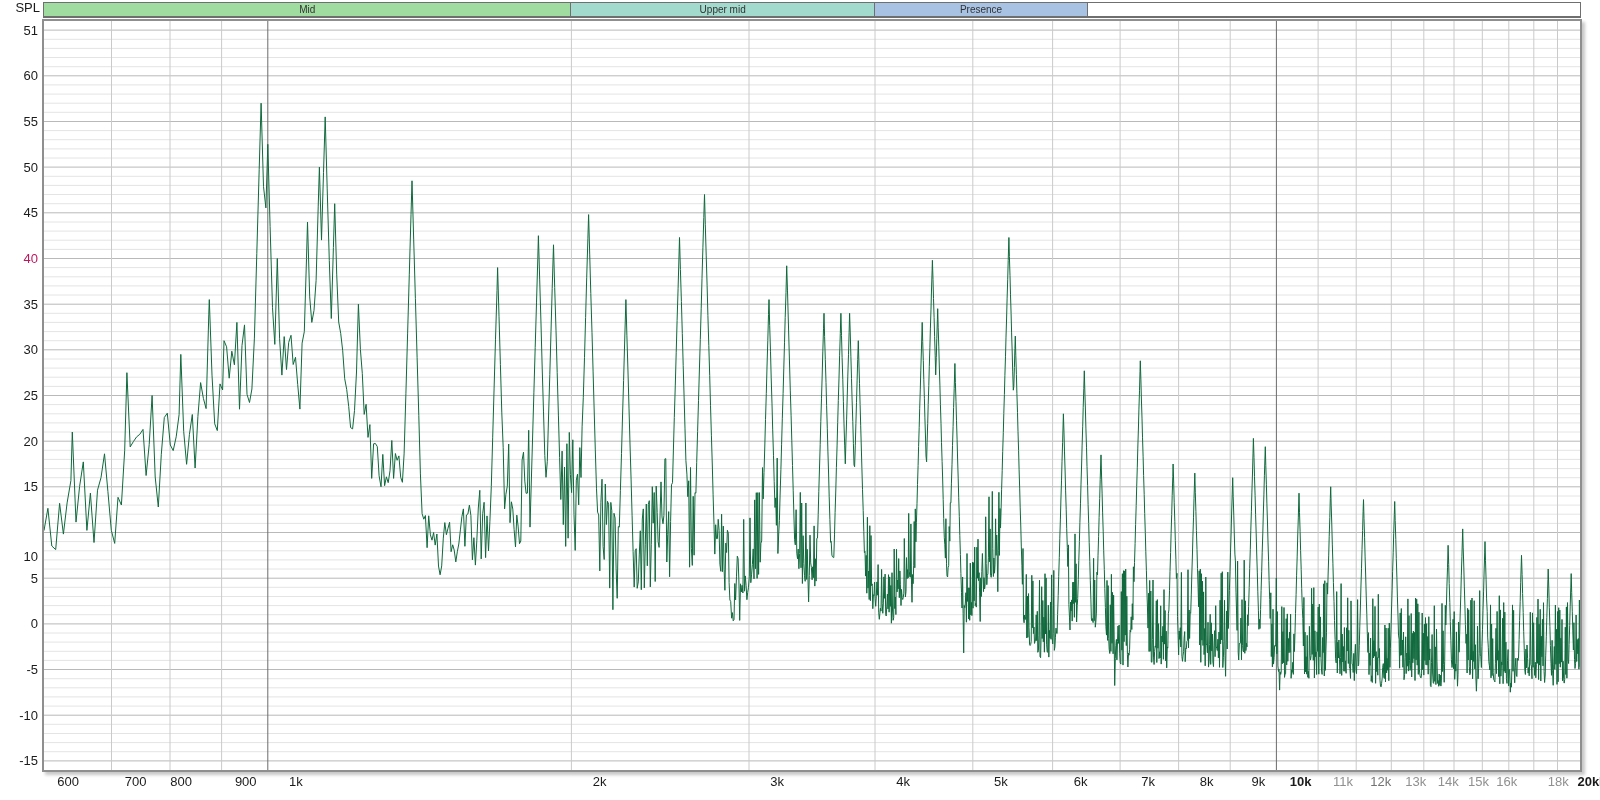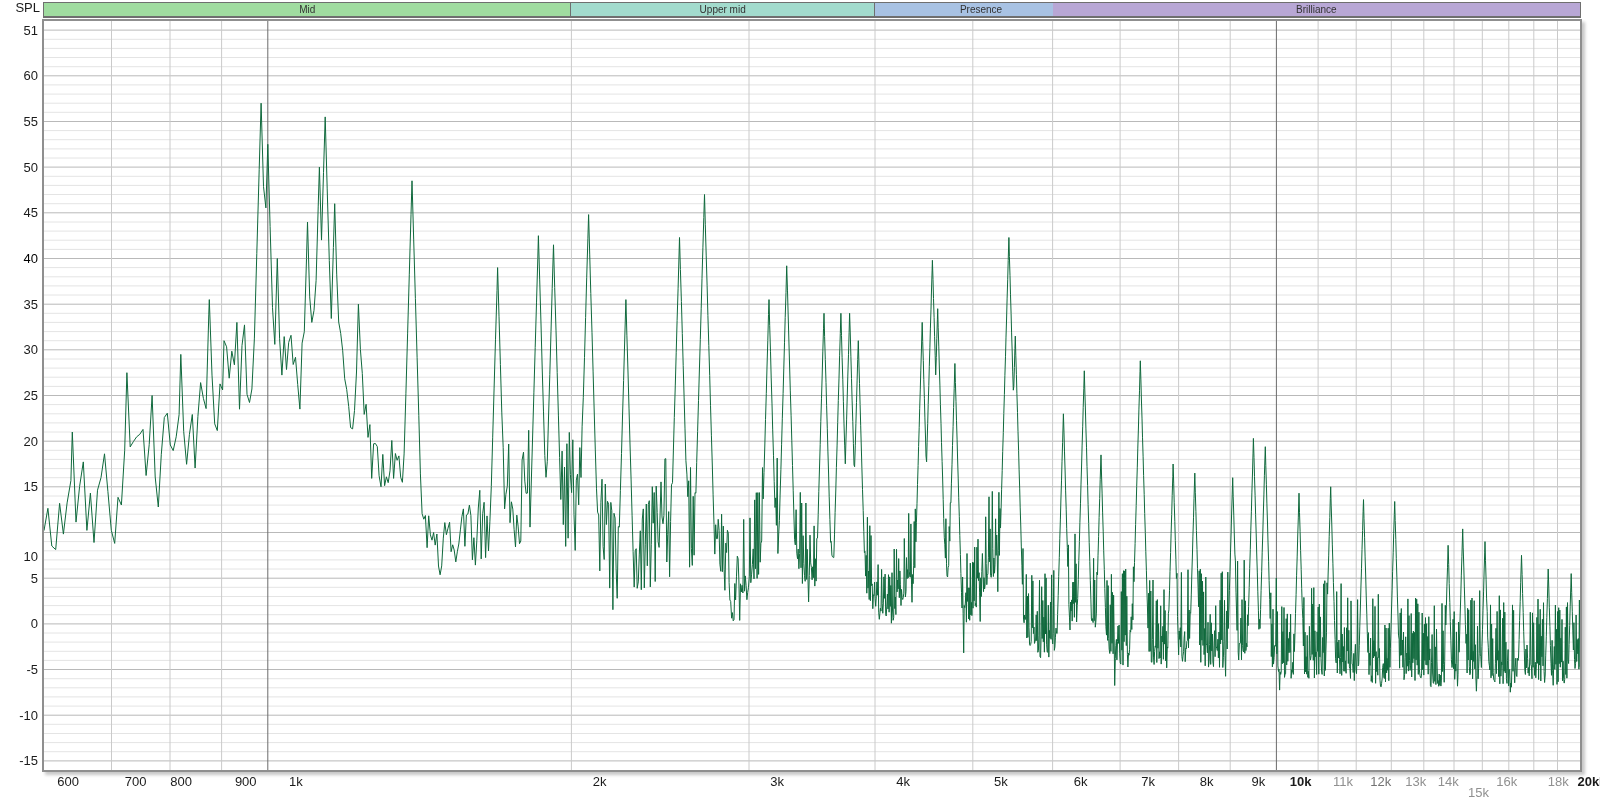--- a/index.html
+++ b/index.html
@@ -41,21 +41,20 @@
 <body>
 
 <div id="screen">
 
   <div class="spl-title">SPL</div>
 
   <div id="band-bar">
       <div class="band-seg" style="left: 0px; width: 527.4px; background: rgb(160, 220, 160); color: rgb(51, 51, 51);">Mid</div>
       <div class="band-seg" style="left: 527.4px; width: 303.6px; background: rgb(162, 219, 205); color: rgb(51, 51, 51);">Upper mid</div>
       <div class="band-seg" style="left: 831px; width: 213px; background: rgb(168, 194, 227); color: rgb(51, 51, 51);">Presence</div>
-      <div class="band-seg last" style="left: 1008.6px; width: 527.4px; background: rgb(184, 167, 213); color: rgb(51, 51, 51);">Brilliance</div>
     </div>
 
   <div id="plot-frame">
     <svg id="plot-svg" width="1536" height="749" viewBox="0 0 1536 749">
         <g>
           <line x1="0" x2="1536" y1="9.1" y2="9.1" stroke="#b9b9b9" stroke-width="1"></line>
           <line x1="0" x2="1536" y1="18.3" y2="18.3" stroke="#e4e4e4" stroke-width="1"></line>
           <line x1="0" x2="1536" y1="27.4" y2="27.4" stroke="#e4e4e4" stroke-width="1"></line>
           <line x1="0" x2="1536" y1="36.5" y2="36.5" stroke="#e4e4e4" stroke-width="1"></line>
           <line x1="0" x2="1536" y1="45.7" y2="45.7" stroke="#e4e4e4" stroke-width="1"></line>
@@ -161,21 +160,21 @@
         <path d="M0.0,509.6L3.9,487.3L7.8,525.0L11.7,528.6L15.6,482.3L19.4,513.1L23.1,481.9L26.9,459.6L28.3,411.0L32.0,501.1L35.6,465.4L39.3,440.9L42.9,509.4L46.4,472.1L50.0,521.5L53.5,469.2L57.0,456.6L60.5,432.8L63.9,470.4L67.3,509.3L70.7,522.4L74.0,476.3L77.4,484.0L80.7,429.2L82.9,351.7L86.2,425.9L89.4,420.6L92.6,415.9L95.8,413.3L99.0,408.4L102.1,454.5L105.2,423.7L108.1,374.5L111.2,456.0L114.3,486.0L117.3,433.3L120.3,396.5L123.3,392.2L126.3,424.0L129.2,429.6L132.2,415.8L135.1,393.6L136.8,333.4L139.7,410.4L142.6,443.3L145.4,413.7L148.3,393.5L151.1,447.0L153.9,395.5L156.6,361.6L159.4,377.4L162.1,387.6L164.8,293.1L165.3,278.6L168.0,354.1L170.7,402.8L173.3,409.6L176.0,362.9L178.6,368.9L180.0,319.7L182.6,325.8L185.2,357.2L187.8,330.2L190.4,343.8L192.9,301.4L195.5,388.2L198.0,324.5L200.5,303.9L203.0,373.3L205.5,381.5L207.9,368.0L210.4,317.1L212.8,232.4L215.2,148.3L217.1,82.2L219.5,165.5L221.9,186.9L223.8,123.3L226.1,205.4L228.5,286.7L230.8,323.4L233.3,237.5L235.6,317.8L237.9,354.1L240.2,315.6L242.5,348.5L244.7,321.4L247.0,314.3L249.2,343.5L251.5,336.3L253.7,363.4L255.9,388.1L258.1,322.1L260.3,310.7L262.5,237.5L263.5,201.0L265.7,275.9L267.8,301.4L270.0,289.4L272.1,259.4L274.2,185.9L275.4,146.1L277.5,219.1L279.5,151.7L281.2,95.9L283.2,167.9L285.3,239.6L287.3,297.5L289.4,226.5L290.7,182.7L292.7,253.1L294.7,301.0L296.7,312.3L298.7,329.7L300.7,357.7L302.7,368.4L304.7,385.4L306.6,406.6L308.6,407.9L310.5,389.5L312.5,351.0L314.4,283.2L316.4,328.5L318.3,352.5L320.2,393.4L322.1,383.3L324.0,416.4L325.9,403.6L327.7,457.4L329.6,422.8L331.4,422.5L333.3,425.6L335.1,454.8L337.0,465.8L338.8,433.4L340.6,464.7L342.4,455.8L344.2,461.7L346.0,449.8L347.8,419.5L349.6,457.4L351.4,432.5L353.1,439.3L354.9,434.9L356.7,456.3L358.4,461.3L360.1,432.9L361.9,372.8L363.6,312.9L365.3,253.2L367.0,193.8L368.0,159.8L369.7,218.9L371.4,277.7L373.1,336.3L374.8,394.7L376.4,452.9L378.1,492.7L379.8,498.2L381.4,494.5L383.1,526.7L384.7,494.8L386.4,513.9L388.0,519.2L389.6,511.5L391.2,524.1L392.9,513.0L394.5,545.0L396.1,553.8L397.7,544.9L399.3,517.1L400.8,501.6L402.4,513.7L404.0,507.2L405.6,501.3L407.1,530.7L408.7,523.8L410.2,529.1L411.8,540.9L413.3,530.8L414.8,523.0L416.4,508.9L417.9,495.6L419.4,487.9L420.9,525.3L422.4,494.0L423.9,493.0L425.4,484.1L426.9,494.6L428.4,538.8L429.9,516.7L431.4,544.1L432.8,519.8L434.3,487.0L435.8,469.3L437.2,537.9L438.7,492.6L440.1,481.3L441.6,536.6L443.0,494.9L444.5,530.0L445.9,500.2L447.3,465.5L448.7,416.2L450.1,367.1L451.5,318.2L453.0,269.4L453.6,246.6L455.0,295.2L456.4,343.6L457.8,391.9L459.2,426.7L460.6,487.9L461.9,473.3L463.3,465.2L464.7,423.0L466.0,501.7L467.4,480.8L468.8,488.1L470.1,508.3L471.5,526.0L472.8,494.1L474.1,505.1L475.5,522.7L476.8,520.0L478.1,439.0L479.5,431.2L480.8,460.1L482.1,472.3L483.4,472.1L484.7,409.3L486.0,506.1L487.3,461.0L488.6,416.0L489.9,371.2L491.2,326.5L492.5,281.9L493.8,237.5L494.4,214.7L495.7,258.9L497.0,303.0L498.2,347.0L499.5,390.9L500.8,434.6L502.0,456.3L503.3,440.3L504.5,397.0L505.8,353.7L507.0,310.6L508.2,267.6L509.5,223.8L510.7,266.5L512.0,309.2L513.2,351.7L514.4,394.1L515.6,436.4L516.8,478.5L518.1,430.1L519.3,503.6L520.5,446.1L521.7,525.4L522.9,422.7L524.1,517.2L525.3,411.4L526.4,453.6L527.6,471.6L528.8,418.8L530.0,493.5L531.2,529.4L532.3,459.1L533.5,453.2L534.7,483.9L535.8,426.6L537.0,456.5L538.1,405.8L539.3,376.3L540.5,336.4L541.6,296.5L542.7,256.8L543.9,217.2L544.6,193.6L545.7,233.1L546.8,272.5L548.0,311.7L549.1,350.9L550.2,390.0L551.3,428.9L552.5,467.8L553.6,491.1L554.7,493.9L555.8,549.9L556.9,481.2L558.0,458.2L559.1,525.6L560.2,538.5L561.3,463.0L562.4,503.5L563.5,480.3L564.6,483.2L565.7,567.1L566.8,481.4L567.8,489.8L568.9,588.7L570.0,492.3L571.1,497.1L572.1,547.8L573.2,577.3L574.3,505.6L575.3,506.1L576.4,469.3L577.5,432.6L578.5,396.0L579.6,359.4L580.6,323.0L581.9,278.6L582.9,314.8L584.0,351.0L585.0,387.1L586.0,423.0L587.1,458.9L588.1,494.8L589.1,530.5L590.2,566.1L591.2,529.8L592.2,527.7L593.2,567.3L594.3,560.9L595.3,533.1L596.3,509.8L597.3,568.7L598.3,498.0L599.3,487.9L600.3,566.9L601.3,523.2L602.3,483.0L603.3,544.8L604.3,483.6L605.3,479.7L606.3,565.9L607.3,523.3L608.3,465.7L609.2,502.2L610.2,471.5L611.2,560.5L612.2,465.1L613.2,491.4L614.1,520.7L615.1,526.4L616.1,493.0L617.0,460.9L618.0,496.0L619.0,502.8L619.9,494.5L620.9,437.9L621.8,437.7L622.8,541.0L623.7,513.3L624.7,490.6L625.6,555.8L626.6,500.6L627.5,463.8L628.5,461.7L629.4,429.1L630.3,396.6L631.3,364.1L632.2,331.8L633.1,299.4L634.1,267.2L635.0,235.0L635.5,216.5L636.4,248.5L637.4,280.5L638.3,312.5L639.2,344.3L640.1,376.1L641.0,407.9L641.9,439.5L642.9,453.1L643.8,475.7L644.7,459.8L645.6,546.2L646.5,446.5L647.4,527.7L648.3,544.4L649.2,475.3L650.1,534.2L651.0,471.6L651.9,472.2L652.7,441.3L653.6,410.5L654.5,379.7L655.4,349.0L656.3,318.4L657.2,287.8L658.0,257.3L658.9,226.8L659.8,196.4L660.5,173.5L661.3,203.8L662.2,234.1L663.1,264.2L663.9,294.4L664.8,324.4L665.7,354.4L666.5,384.3L667.4,414.2L668.3,444.0L669.1,473.8L670.0,503.5L670.8,533.1L671.7,503.7L672.5,517.7L673.4,517.7L674.2,498.3L675.1,509.3L675.9,543.2L676.8,550.3L677.6,493.2L678.4,550.7L679.3,505.1L680.1,548.2L680.9,569.3L681.8,522.1L682.6,531.5L683.4,509.3L684.3,512.1L685.1,561.6L685.9,579.0L686.7,580.4L687.6,597.2L688.4,591.6L689.2,599.8L690.0,598.6L690.8,562.5L691.6,578.9L692.5,555.2L693.3,535.2L694.1,537.5L694.9,560.0L695.7,599.4L696.5,562.8L697.3,571.0L698.1,564.3L698.9,572.0L699.7,498.4L700.5,570.2L701.3,554.9L702.1,564.5L702.9,578.7L703.7,571.4L704.5,566.3L705.3,555.2L706.0,496.9L706.8,561.7L707.6,553.2L708.4,543.4L709.2,527.9L710.0,557.9L710.7,478.9L711.5,547.7L712.3,471.7L713.1,557.4L713.8,471.6L714.6,553.4L715.4,471.6L716.2,541.2L716.9,522.3L717.7,520.0L718.5,446.6L719.2,477.9L720.0,451.5L720.8,425.0L721.5,398.6L722.3,372.3L723.0,346.0L723.8,319.7L724.5,293.5L725.0,278.6L725.7,304.7L726.5,330.8L727.2,356.9L728.0,382.9L728.7,408.9L729.5,434.8L730.2,460.7L731.0,486.5L731.7,476.9L732.4,504.3L733.2,437.1L733.9,532.5L734.7,513.0L735.4,499.6L736.1,474.1L736.9,448.6L737.6,423.2L738.3,397.8L739.1,372.4L739.8,347.1L740.5,321.8L741.2,296.6L742.0,271.4L742.7,244.8L743.5,269.9L744.2,295.0L744.9,320.0L745.6,345.0L746.3,369.9L747.1,394.8L747.8,419.7L748.5,444.5L749.2,469.2L749.9,494.0L750.6,518.7L751.3,523.9L752.1,488.7L752.8,532.2L753.5,537.8L754.2,528.1L754.9,547.7L755.6,532.5L756.3,471.4L757.0,546.8L757.7,482.0L758.4,562.5L759.1,514.7L759.8,542.3L760.5,554.4L761.2,560.3L761.9,482.0L762.6,558.4L763.2,528.3L763.9,555.1L764.6,580.9L765.3,554.6L766.0,514.1L766.7,541.9L767.4,546.5L768.1,558.8L768.7,545.8L769.4,556.7L770.1,504.9L770.8,565.1L771.5,537.8L772.1,560.1L772.8,517.4L773.5,517.1L774.2,493.7L774.8,470.3L775.5,447.0L776.2,423.7L776.8,400.4L777.5,377.2L778.2,354.0L778.8,330.9L779.5,307.8L780.0,292.3L780.6,315.4L781.3,338.4L782.0,361.4L782.6,384.3L783.3,407.2L783.9,430.1L784.6,453.0L785.2,475.8L785.9,498.6L786.6,521.3L787.2,520.4L787.9,534.1L788.5,535.8L789.2,536.4L789.8,536.5L790.5,513.9L791.1,491.4L791.8,469.0L792.4,446.5L793.1,424.1L793.7,401.7L794.3,379.4L795.0,357.1L795.6,334.8L796.3,312.5L796.9,292.3L797.5,314.5L798.1,336.6L798.8,358.8L799.4,380.8L800.0,402.9L800.7,424.9L801.3,442.8L801.9,420.8L802.6,398.9L803.2,377.0L803.8,355.1L804.5,333.3L805.1,311.5L805.6,292.3L806.3,314.0L806.9,335.8L807.5,357.4L808.1,379.1L808.8,400.7L809.4,422.3L810.0,443.9L810.6,445.7L811.3,424.2L811.9,402.7L812.5,381.3L813.1,359.9L813.7,338.5L814.3,319.7L814.9,341.0L815.5,362.3L816.1,383.6L816.7,404.8L817.3,426.0L817.9,447.2L818.5,468.3L819.2,489.4L819.8,510.5L820.4,531.6L821.0,530.4L821.6,555.1L822.2,534.4L822.8,572.2L823.4,496.2L824.0,567.1L824.6,550.0L825.2,578.5L825.8,504.7L826.4,579.7L827.0,514.5L827.6,564.6L828.2,562.9L828.8,587.7L829.4,573.7L830.0,574.5L830.6,561.2L831.1,577.4L831.7,585.3L832.3,575.3L832.9,560.9L833.5,574.2L834.1,543.6L834.7,591.2L835.3,598.3L835.9,592.4L836.4,587.2L837.0,590.1L837.6,548.4L838.2,582.5L838.8,592.3L839.4,581.1L839.9,555.9L840.5,577.3L841.1,553.1L841.7,592.9L842.2,595.0L842.8,585.1L843.4,573.1L844.0,587.9L844.5,553.7L845.1,591.2L845.7,555.9L846.3,585.4L846.8,564.5L847.4,602.2L848.0,551.7L848.5,589.0L849.1,599.3L849.7,596.7L850.2,528.0L850.8,587.6L851.4,576.0L851.9,593.6L852.5,528.3L853.1,570.9L853.6,559.0L854.2,567.8L854.7,537.6L855.3,576.7L855.9,549.9L856.4,563.8L857.0,584.5L857.5,568.4L858.1,576.8L858.7,578.5L859.2,576.8L859.8,572.2L860.3,517.5L860.9,556.1L861.4,576.0L862.0,570.5L862.5,536.6L863.1,557.7L863.6,548.6L864.2,556.8L864.7,492.4L865.3,550.1L865.8,555.8L866.4,556.1L866.9,503.0L867.5,563.1L868.0,581.3L868.6,553.5L869.1,562.7L869.7,544.2L870.2,500.5L870.8,546.8L871.3,487.9L871.9,520.9L872.4,501.8L873.0,482.7L873.5,463.6L874.1,444.5L874.6,425.4L875.2,406.3L875.7,387.2L876.3,368.1L876.8,349.1L877.4,330.0L878.2,301.4L878.7,320.5L879.3,339.6L879.8,358.7L880.4,377.8L880.9,396.9L881.5,416.0L882.0,435.1L882.6,440.8L883.1,421.7L883.7,402.6L884.2,383.5L884.8,364.4L885.3,345.3L885.9,326.2L886.4,307.1L887.0,288.1L887.5,269.0L888.1,249.9L888.4,239.3L889.0,258.4L889.5,277.5L890.1,296.6L890.6,315.7L891.2,334.8L891.7,353.9L892.3,336.4L892.8,317.3L893.4,298.2L893.7,287.7L894.2,306.8L894.8,325.9L895.3,345.0L895.9,364.1L896.4,383.2L897.0,402.3L897.5,421.4L898.1,440.4L898.6,456.0L899.2,478.6L899.7,497.7L900.3,516.8L900.8,523.2L901.4,537.1L901.9,497.7L902.5,542.8L903.0,554.8L903.6,556.0L904.1,546.7L904.7,544.5L905.2,505.5L905.8,520.1L906.3,481.7L906.9,481.9L907.4,462.9L908.0,443.8L908.5,424.7L909.1,405.6L909.6,386.5L910.2,367.4L910.9,342.5L911.4,361.6L912.0,380.7L912.5,399.8L913.1,418.9L913.6,438.0L914.2,457.1L914.7,476.2L915.3,495.3L915.8,514.3L916.4,533.4L916.9,552.5L917.5,571.6L918.0,587.0L918.6,556.0L919.1,592.6L919.7,631.9L920.2,584.5L920.8,586.6L921.3,582.2L921.9,571.7L922.4,601.2L923.0,532.5L923.5,580.4L924.1,566.8L924.6,597.9L925.2,566.8L925.7,599.3L926.3,542.1L926.8,593.9L927.4,581.4L927.9,594.6L928.5,541.2L929.0,587.2L929.6,541.6L930.1,579.8L930.7,526.1L931.2,584.6L931.8,582.3L932.3,586.1L932.9,526.2L933.4,557.2L934.0,518.2L934.5,559.6L935.1,551.7L935.6,571.9L936.2,600.5L936.7,556.8L937.3,575.6L937.8,550.5L938.4,532.5L938.9,551.0L939.5,570.6L940.0,556.7L940.6,567.9L941.1,563.8L941.7,495.8L942.2,542.4L942.8,563.7L943.3,554.6L943.9,552.8L944.4,536.2L945.0,475.8L945.5,540.7L946.1,507.9L946.6,554.5L947.2,556.3L947.7,552.0L948.3,470.4L948.8,527.6L949.4,555.5L949.9,537.0L950.5,552.2L951.0,543.8L951.6,497.8L952.1,534.4L952.7,514.0L953.2,531.1L953.8,570.7L954.3,529.7L954.9,471.3L955.4,534.4L956.0,487.5L956.5,507.0L957.1,487.9L957.6,468.8L958.2,449.7L958.7,430.6L959.3,411.6L959.8,392.5L960.4,373.4L960.9,354.3L961.5,335.2L962.0,316.1L962.6,297.0L963.1,277.9L963.7,258.8L964.2,239.7L964.9,216.5L965.4,235.6L966.0,254.7L966.5,273.8L967.1,292.8L967.6,311.9L968.2,331.0L968.7,350.1L969.3,369.2L969.8,365.7L970.4,346.6L970.9,327.5L971.3,315.1L971.8,334.2L972.4,353.3L972.9,372.4L973.5,391.5L974.0,410.6L974.6,429.7L975.1,448.8L975.7,467.9L976.2,486.9L976.8,506.0L977.3,525.1L977.9,544.2L978.4,563.3L979.0,527.5L979.5,598.1L980.1,601.8L980.6,594.1L981.2,598.6L981.7,595.9L982.3,553.4L982.8,617.0L983.4,575.0L983.9,616.3L984.5,572.6L985.0,606.3L985.6,623.8L986.1,624.5L986.7,623.4L987.2,620.4L987.8,554.3L988.3,606.8L988.9,559.9L989.4,612.6L990.0,606.1L990.5,622.4L991.1,620.0L991.6,619.0L992.2,593.9L992.7,619.7L993.3,590.3L993.8,631.3L994.4,629.7L994.9,614.9L995.5,559.3L996.0,635.5L996.6,636.7L997.1,615.3L997.7,565.7L998.2,617.5L998.8,579.5L999.3,620.8L999.9,596.1L1000.4,631.2L1001.0,552.7L1001.5,612.9L1002.1,556.9L1002.6,623.2L1003.2,631.1L1003.7,631.3L1004.3,584.2L1004.8,636.1L1005.4,609.4L1005.9,617.2L1006.5,581.1L1007.0,618.3L1007.6,553.9L1008.1,616.3L1008.7,622.9L1009.2,612.5L1009.8,549.4L1010.3,629.4L1010.9,626.0L1011.4,616.8L1012.0,607.1L1012.5,612.1L1013.1,612.6L1013.6,593.6L1014.2,574.5L1014.7,555.4L1015.3,536.3L1015.8,517.2L1016.4,498.1L1016.9,479.0L1017.5,459.9L1018.0,440.8L1018.6,421.7L1019.4,392.8L1020.0,411.9L1020.5,430.9L1021.1,450.0L1021.6,469.1L1022.2,488.2L1022.7,507.3L1023.3,526.4L1023.8,545.5L1024.4,523.9L1024.9,583.7L1025.5,596.9L1026.0,609.0L1026.6,581.1L1027.1,589.9L1027.7,578.9L1028.2,600.1L1028.8,561.2L1029.3,582.6L1029.9,561.0L1030.4,596.3L1031.0,512.9L1031.5,581.3L1032.1,542.8L1032.6,601.0L1033.2,584.7L1033.7,577.6L1034.3,558.5L1034.8,539.5L1035.4,520.4L1035.9,501.3L1036.5,482.2L1037.0,463.1L1037.6,444.0L1038.1,424.9L1038.7,405.8L1039.2,386.7L1039.8,367.6L1040.3,349.8L1040.8,368.9L1041.4,388.0L1041.9,407.1L1042.5,426.2L1043.0,445.3L1043.6,464.4L1044.1,483.5L1044.7,502.6L1045.2,521.7L1045.8,540.7L1046.3,559.8L1046.9,578.9L1047.4,598.0L1048.0,599.9L1048.5,597.6L1049.1,601.6L1049.6,537.3L1050.2,599.7L1050.7,559.0L1051.3,606.2L1051.8,601.5L1052.4,592.1L1052.9,551.2L1053.5,553.9L1054.0,534.8L1054.6,515.7L1055.1,496.6L1055.7,477.5L1056.2,458.4L1057.0,433.9L1057.5,453.0L1058.1,472.1L1058.6,491.1L1059.2,510.2L1059.7,529.3L1060.3,548.4L1060.8,567.5L1061.4,586.6L1061.9,605.7L1062.5,614.1L1063.0,559.4L1063.6,619.4L1064.1,564.6L1064.7,617.4L1065.2,628.4L1065.8,632.5L1066.3,583.8L1066.9,630.4L1067.4,553.3L1068.0,622.3L1068.5,571.4L1069.1,632.8L1069.6,574.2L1070.2,618.9L1070.7,664.5L1071.3,637.5L1071.8,624.6L1072.4,618.4L1072.9,638.9L1073.5,620.7L1074.0,605.0L1074.6,622.4L1075.1,604.0L1075.7,632.2L1076.2,641.5L1076.8,643.1L1077.3,570.6L1077.9,629.2L1078.4,552.7L1079.0,644.1L1079.5,549.7L1080.1,620.7L1080.6,549.9L1081.2,614.1L1081.7,548.1L1082.3,624.6L1082.8,575.2L1083.4,633.4L1083.9,646.0L1084.5,632.2L1085.0,634.2L1085.6,628.2L1086.1,609.3L1086.7,611.1L1087.2,595.8L1087.8,608.5L1088.3,582.7L1088.9,598.9L1089.4,545.8L1090.0,560.7L1090.5,541.6L1091.1,522.6L1091.6,503.5L1092.2,484.4L1092.7,465.3L1093.3,446.2L1093.8,427.1L1094.4,408.0L1094.9,388.9L1095.5,369.8L1096.0,350.7L1096.3,339.8L1096.9,358.9L1097.4,378.0L1098.0,397.1L1098.5,416.2L1099.1,435.2L1099.6,454.3L1100.2,473.4L1100.7,492.5L1101.3,511.6L1101.8,530.7L1102.4,549.8L1102.9,568.9L1103.5,588.0L1104.0,607.1L1104.6,572.2L1105.1,630.5L1105.7,559.4L1106.2,630.3L1106.8,570.0L1107.3,641.0L1107.9,641.3L1108.4,618.5L1109.0,559.0L1109.5,636.1L1110.1,643.5L1110.6,630.5L1111.2,624.9L1111.7,626.3L1112.3,579.8L1112.8,641.5L1113.4,578.6L1113.9,627.2L1114.5,602.7L1115.0,637.6L1115.6,630.8L1116.1,637.0L1116.7,584.8L1117.2,643.1L1117.8,615.0L1118.3,621.0L1118.9,605.3L1119.4,638.3L1120.0,568.6L1120.5,623.1L1121.1,589.5L1121.6,639.9L1122.2,610.2L1122.7,646.9L1123.3,625.9L1123.8,627.1L1124.4,592.3L1124.9,588.9L1125.5,569.8L1126.0,550.7L1126.6,531.6L1127.1,512.5L1127.7,493.5L1128.2,474.4L1128.8,455.3L1129.1,443.0L1129.7,462.1L1130.2,481.2L1130.8,500.3L1131.3,519.4L1131.9,538.5L1132.4,557.5L1133.0,552.3L1133.5,595.7L1134.1,614.8L1134.6,633.9L1135.2,610.0L1135.7,618.4L1136.3,606.7L1136.8,626.0L1137.4,551.4L1137.9,635.5L1138.5,640.3L1139.0,634.9L1139.6,630.4L1140.1,617.1L1140.7,610.6L1141.2,640.7L1141.8,627.2L1142.3,627.8L1142.9,620.3L1143.4,619.5L1144.0,548.7L1144.5,626.9L1145.1,589.0L1145.6,617.5L1146.2,591.6L1146.7,592.2L1147.3,573.1L1147.8,554.0L1148.4,535.0L1148.9,515.9L1149.5,496.8L1150.0,477.7L1150.8,452.1L1151.3,471.2L1151.9,490.3L1152.4,509.4L1153.0,528.5L1153.5,547.6L1154.1,566.7L1154.6,585.8L1155.2,549.8L1155.7,624.0L1156.3,548.1L1156.8,641.3L1157.4,552.7L1157.9,619.2L1158.5,560.2L1159.0,624.5L1159.6,570.9L1160.1,633.6L1160.7,607.5L1161.2,644.8L1161.8,556.1L1162.3,623.0L1162.9,624.1L1163.4,631.8L1164.0,601.3L1164.5,646.1L1165.1,640.2L1165.6,623.7L1166.2,593.3L1166.7,643.4L1167.3,601.8L1167.8,629.9L1168.4,613.0L1168.9,641.0L1169.5,645.6L1170.0,624.1L1170.6,609.7L1171.1,635.7L1171.7,584.7L1172.2,625.1L1172.8,627.6L1173.3,629.6L1173.9,618.2L1174.4,636.9L1175.0,611.0L1175.5,646.3L1176.1,579.2L1176.6,622.9L1177.2,552.2L1177.7,618.9L1178.3,550.7L1178.8,646.5L1179.4,636.3L1179.9,620.7L1180.5,579.3L1181.0,634.4L1181.6,655.3L1182.1,621.2L1182.7,589.9L1183.2,628.0L1183.8,551.1L1184.3,607.5L1184.9,588.2L1185.4,569.3L1186.0,550.2L1186.5,531.1L1187.1,512.0L1187.6,493.0L1188.2,473.9L1188.7,456.7L1189.2,475.8L1189.8,494.9L1190.3,514.0L1190.9,533.1L1191.4,539.9L1192.0,571.2L1192.5,589.1L1193.1,609.4L1193.6,540.1L1194.2,631.1L1194.7,639.0L1195.3,622.4L1195.8,622.7L1196.4,621.9L1196.9,597.0L1197.5,638.8L1198.0,578.6L1198.6,624.4L1199.1,630.0L1199.7,630.9L1200.2,539.1L1200.8,632.3L1201.3,579.8L1201.9,629.6L1202.4,622.2L1203.0,625.9L1203.5,593.8L1204.1,604.7L1204.6,585.6L1205.2,566.5L1205.7,547.4L1206.3,528.3L1206.8,509.2L1207.4,490.2L1207.9,471.1L1208.5,452.0L1209.0,432.9L1209.4,417.4L1210.0,436.5L1210.5,455.6L1211.1,474.7L1211.6,493.8L1212.2,512.9L1212.7,532.0L1213.3,551.1L1213.8,570.2L1214.4,589.2L1214.9,608.3L1215.5,598.4L1216.0,607.5L1216.6,588.4L1217.1,569.3L1217.7,550.2L1218.2,531.2L1218.8,512.1L1219.3,493.0L1219.9,473.9L1220.4,454.8L1221.3,425.7L1221.8,444.7L1222.4,463.8L1222.9,482.9L1223.5,502.0L1224.0,521.1L1224.6,540.2L1225.1,559.3L1225.7,578.4L1226.2,597.5L1226.8,571.8L1227.3,635.6L1227.9,602.8L1228.4,645.9L1229.0,588.2L1229.5,643.1L1230.1,636.7L1230.6,624.8L1231.2,624.1L1231.7,625.3L1232.3,557.1L1232.8,632.8L1233.4,590.6L1233.9,644.9L1234.5,650.5L1235.0,648.1L1235.6,669.1L1236.1,650.8L1236.7,653.4L1237.2,651.4L1237.8,585.6L1238.3,642.8L1238.9,610.7L1239.4,641.8L1240.0,586.5L1240.5,656.4L1241.1,652.7L1241.6,652.8L1242.2,597.7L1242.7,643.9L1243.3,592.9L1243.8,640.3L1244.4,617.5L1244.9,631.7L1245.5,611.0L1246.0,631.4L1246.6,593.2L1247.1,657.3L1247.7,648.9L1248.2,651.4L1248.8,641.3L1249.3,653.4L1249.9,612.9L1250.4,630.6L1251.0,611.5L1251.5,592.4L1252.1,573.3L1252.6,554.2L1253.2,535.1L1253.7,516.0L1254.3,496.9L1255.0,472.2L1255.5,491.3L1256.1,510.4L1256.6,529.5L1257.2,548.6L1257.7,567.7L1258.3,586.8L1258.8,597.5L1259.4,625.0L1259.9,576.4L1260.5,652.9L1261.0,611.1L1261.6,650.9L1262.1,635.7L1262.7,653.2L1263.2,614.3L1263.8,656.3L1264.3,650.3L1264.9,657.3L1265.4,605.3L1266.0,634.3L1266.5,639.1L1267.1,634.8L1267.6,567.3L1268.2,633.4L1268.7,583.2L1269.3,639.3L1269.8,566.6L1270.4,657.0L1270.9,609.8L1271.5,635.7L1272.0,631.0L1272.6,653.5L1273.1,610.8L1273.7,630.4L1274.2,586.0L1274.8,653.2L1275.3,583.2L1275.9,635.9L1276.4,595.9L1277.0,637.8L1277.5,649.0L1278.1,653.4L1278.6,616.5L1279.2,631.6L1279.7,562.8L1280.3,655.0L1280.8,559.7L1281.4,649.4L1281.9,630.3L1282.5,611.2L1283.0,561.8L1283.6,573.1L1284.1,554.0L1284.7,534.9L1285.2,515.8L1285.8,496.7L1286.3,477.6L1286.7,465.8L1287.2,484.9L1287.8,504.0L1288.3,523.1L1288.9,542.2L1289.4,561.3L1290.0,580.4L1290.5,599.5L1291.1,618.6L1291.6,637.7L1292.2,641.9L1292.7,570.6L1293.3,652.0L1293.8,621.1L1294.4,637.0L1294.9,619.0L1295.5,638.7L1296.0,652.8L1296.6,636.4L1297.1,562.6L1297.7,654.4L1298.2,613.0L1298.8,641.0L1299.3,625.5L1299.9,650.2L1300.4,606.5L1301.0,650.3L1301.5,639.9L1302.1,652.3L1302.6,606.8L1303.2,630.0L1303.7,576.8L1304.3,642.5L1304.8,609.3L1305.4,645.9L1305.9,647.6L1306.5,657.4L1307.0,579.9L1307.6,630.2L1308.1,643.0L1308.7,643.9L1309.2,651.5L1309.8,632.4L1310.3,659.6L1310.9,633.8L1311.4,623.3L1312.0,649.6L1312.5,652.6L1313.1,630.9L1313.6,578.6L1314.2,644.9L1314.7,643.3L1315.3,624.2L1315.8,605.1L1316.4,586.0L1316.9,566.9L1317.5,547.8L1318.0,528.7L1318.6,509.6L1319.1,490.6L1319.5,478.6L1320.0,497.7L1320.6,516.8L1321.1,535.9L1321.7,555.0L1322.2,574.1L1322.8,593.2L1323.3,612.3L1323.9,631.4L1324.4,611.6L1325.0,653.6L1325.5,632.2L1326.1,644.4L1326.6,617.1L1327.2,660.3L1327.7,654.8L1328.3,661.5L1328.8,577.7L1329.4,637.0L1329.9,619.7L1330.5,635.2L1331.0,585.4L1331.6,662.3L1332.1,630.6L1332.7,650.6L1333.2,636.5L1333.8,654.2L1334.3,573.3L1334.9,636.8L1335.4,627.5L1336.0,659.2L1336.5,665.2L1337.1,665.9L1337.6,662.3L1338.2,657.2L1338.7,646.4L1339.3,642.6L1339.8,656.5L1340.4,657.5L1340.9,604.0L1341.5,661.0L1342.0,607.0L1342.6,651.9L1343.1,637.4L1343.7,649.3L1344.2,607.2L1344.8,659.7L1345.3,602.1L1345.9,646.3L1346.4,627.2L1347.0,608.1L1347.5,589.0L1348.1,569.9L1348.6,550.8L1349.2,531.8L1349.7,512.7L1350.3,493.6L1350.7,480.5L1351.2,499.5L1351.8,518.6L1352.3,537.7L1352.9,556.8L1353.4,575.9L1354.0,595.0L1354.5,614.1L1355.1,618.2L1355.6,647.2L1356.2,591.9L1356.7,634.4L1357.3,587.5L1357.8,634.1L1358.4,619.0L1358.9,646.3L1359.5,611.0L1360.0,658.7L1360.6,653.4L1361.1,636.4L1361.7,615.8L1362.2,652.6L1362.8,632.0L1363.3,645.2L1363.9,577.9L1364.4,650.1L1365.0,594.6L1365.5,639.8L1366.1,649.4L1366.6,644.1L1367.2,592.5L1367.7,656.0L1368.3,612.3L1368.8,641.8L1369.4,610.0L1369.9,637.6L1370.5,611.4L1371.0,659.5L1371.6,577.1L1372.1,638.9L1372.7,578.2L1373.2,644.2L1373.8,582.8L1374.3,653.4L1374.9,591.2L1375.4,648.9L1376.0,654.6L1376.5,656.5L1377.1,656.9L1377.6,652.9L1378.2,592.0L1378.7,648.8L1379.3,612.0L1379.8,654.1L1380.4,603.2L1380.9,639.5L1381.5,596.6L1382.0,643.8L1382.6,602.7L1383.1,644.2L1383.7,615.5L1384.2,653.2L1384.8,595.7L1385.3,639.0L1385.9,627.9L1386.4,664.5L1387.0,665.7L1387.5,641.7L1388.1,613.5L1388.6,652.0L1389.2,661.6L1389.7,662.4L1390.3,584.7L1390.8,660.4L1391.4,625.9L1391.9,663.6L1392.5,608.1L1393.0,640.8L1393.6,662.4L1394.1,659.5L1394.7,665.3L1395.2,653.0L1395.8,664.3L1396.3,654.1L1396.9,665.1L1397.4,659.1L1398.0,582.4L1398.5,650.5L1399.1,609.8L1399.6,643.4L1400.2,661.3L1400.7,640.2L1401.3,584.3L1401.8,604.0L1402.4,584.9L1402.9,565.8L1403.5,546.8L1404.1,524.3L1404.7,543.4L1405.2,562.5L1405.8,581.6L1406.3,600.7L1406.9,619.8L1407.4,638.8L1408.0,646.5L1408.5,643.1L1409.1,598.3L1409.6,647.8L1410.2,590.6L1410.7,658.3L1411.3,642.9L1411.8,650.1L1412.4,610.9L1412.9,642.5L1413.5,665.2L1414.0,653.6L1414.6,601.0L1415.1,631.2L1415.7,612.1L1416.2,593.0L1416.8,573.9L1417.3,554.9L1417.9,535.8L1418.7,507.9L1419.2,526.9L1419.8,546.0L1420.3,565.1L1420.9,584.2L1421.4,603.3L1422.0,622.4L1422.5,613.3L1423.1,652.0L1423.6,587.3L1424.2,639.0L1424.7,588.8L1425.3,645.2L1425.8,653.8L1426.4,652.6L1426.9,579.2L1427.5,638.9L1428.0,577.0L1428.6,657.8L1429.1,629.9L1429.7,640.4L1430.2,579.7L1430.8,647.9L1431.3,623.7L1431.9,657.1L1432.4,670.2L1433.0,654.6L1433.5,605.2L1434.1,657.8L1434.6,647.5L1435.2,632.3L1435.7,569.6L1436.3,633.1L1436.8,635.2L1437.4,646.5L1437.9,625.7L1438.5,608.3L1439.0,589.2L1439.6,570.1L1440.1,551.0L1440.7,531.9L1441.0,520.6L1441.5,539.7L1442.1,558.8L1442.6,577.9L1443.2,590.4L1443.7,616.1L1444.3,626.2L1444.8,640.5L1445.4,644.7L1445.9,649.0L1446.5,583.9L1447.0,656.9L1447.6,603.0L1448.1,654.6L1448.7,617.6L1449.2,651.7L1449.8,658.8L1450.3,659.5L1450.9,660.9L1451.4,642.2L1452.0,607.3L1452.5,652.6L1453.1,590.4L1453.6,639.2L1454.2,629.6L1454.7,655.6L1455.3,574.7L1455.8,662.8L1456.4,588.9L1456.9,655.2L1457.5,640.9L1458.0,643.9L1458.6,597.3L1459.1,662.7L1459.7,581.6L1460.2,650.3L1460.8,591.1L1461.3,652.0L1461.9,621.1L1462.4,657.3L1463.0,662.4L1463.5,639.7L1464.1,628.5L1464.6,664.9L1465.2,648.8L1465.7,648.4L1466.3,671.2L1466.8,662.1L1467.4,666.2L1467.9,646.1L1468.5,583.9L1469.0,650.3L1469.6,589.3L1470.1,645.0L1470.7,661.8L1471.2,646.8L1471.8,637.2L1472.3,654.1L1472.9,655.5L1473.4,637.3L1474.0,639.5L1474.5,637.6L1475.1,618.5L1475.6,599.4L1476.2,580.3L1476.7,561.2L1477.5,534.3L1478.1,553.4L1478.6,572.5L1479.2,591.6L1479.7,610.7L1480.3,629.8L1480.8,648.7L1481.4,653.5L1481.9,628.1L1482.5,646.8L1483.0,624.0L1483.6,637.6L1484.1,652.1L1484.7,646.5L1485.2,654.8L1485.8,636.2L1486.3,591.2L1486.9,643.6L1487.4,645.1L1488.0,657.8L1488.5,591.9L1489.1,646.3L1489.6,601.8L1490.2,643.7L1490.7,654.4L1491.3,641.2L1491.8,656.8L1492.4,643.8L1492.9,596.4L1493.5,642.3L1494.0,578.1L1494.6,658.5L1495.1,603.2L1495.7,644.1L1496.2,588.3L1496.8,660.0L1497.3,615.2L1497.9,635.8L1498.4,598.3L1499.0,644.9L1499.5,581.7L1500.1,650.6L1500.6,661.5L1501.2,654.0L1501.7,634.9L1502.3,615.8L1502.8,596.7L1503.4,577.7L1503.9,558.6L1504.2,548.0L1504.8,567.1L1505.3,586.2L1505.9,605.3L1506.4,624.4L1507.0,642.7L1507.5,654.3L1508.1,619.3L1508.6,649.8L1509.2,664.3L1509.7,643.1L1510.3,625.5L1510.8,648.3L1511.4,584.0L1511.9,643.3L1512.5,608.4L1513.0,663.4L1513.6,590.5L1514.1,660.8L1514.7,586.7L1515.2,642.7L1515.8,589.1L1516.3,646.2L1516.9,617.2L1517.4,641.1L1518.0,598.4L1518.5,659.7L1519.1,640.2L1519.6,657.1L1520.2,662.1L1520.7,658.5L1521.3,606.2L1521.8,653.5L1522.4,585.9L1522.9,657.2L1523.5,581.6L1524.0,638.5L1524.6,642.5L1525.1,623.4L1525.7,604.3L1526.2,585.2L1526.8,566.1L1527.2,552.6L1527.7,571.7L1528.3,590.8L1528.8,609.9L1529.4,629.0L1529.9,601.7L1530.5,638.3L1531.0,647.5L1531.6,642.3L1532.1,594.0L1532.7,640.5L1533.2,618.5L1533.8,632.8L1534.3,617.5L1534.9,648.1L1535.4,579.0L1536.0,645.8" fill="none" stroke="#0f693c" stroke-width="1"></path>
       </svg>
   </div>
 
   <div id="ylabels">
       <div class="ylab" style="top: 22.6px; color: rgb(27, 27, 27);">51</div>
       <div class="ylab" style="top: 68.3px; color: rgb(27, 27, 27);">60</div>
       <div class="ylab" style="top: 114px; color: rgb(27, 27, 27);">55</div>
       <div class="ylab" style="top: 159.6px; color: rgb(27, 27, 27);">50</div>
       <div class="ylab" style="top: 205.3px; color: rgb(27, 27, 27);">45</div>
-      <div class="ylab" style="top: 251px; color: #000000;">40</div>
+      <div class="ylab" style="top: 251px; color: #be185d;">40</div>
       <div class="ylab" style="top: 296.7px; color: rgb(27, 27, 27);">35</div>
       <div class="ylab" style="top: 342.3px; color: rgb(27, 27, 27);">30</div>
       <div class="ylab" style="top: 388px; color: rgb(27, 27, 27);">25</div>
       <div class="ylab" style="top: 433.7px; color: rgb(27, 27, 27);">20</div>
       <div class="ylab" style="top: 479.3px; color: rgb(27, 27, 27);">15</div>
       <div class="ylab" style="top: 525px; color: rgb(27, 27, 27); margin-top: 24px;">10</div>
       <div class="ylab" style="top: 570.7px; color: rgb(27, 27, 27);">5</div>
       <div class="ylab" style="top: 616.4px; color: rgb(27, 27, 27);">0</div>
       <div class="ylab" style="top: 662px; color: rgb(27, 27, 27);">-5</div>
       <div class="ylab" style="top: 707.7px; color: rgb(27, 27, 27);">-10</div>
@@ -193,19 +192,19 @@
       <div class="xlab" style="left: 937.8px; color: rgb(27, 27, 27);">5k</div>
       <div class="xlab" style="left: 1017.6px; color: rgb(27, 27, 27);">6k</div>
       <div class="xlab" style="left: 1085.1px; color: rgb(27, 27, 27);">7k</div>
       <div class="xlab" style="left: 1143.6px; color: rgb(27, 27, 27);">8k</div>
       <div class="xlab" style="left: 1195.2px; color: rgb(27, 27, 27);">9k</div>
       <div class="xlab" style="left: 1241.4px; color: rgb(27, 27, 27); font-weight: bold;">10k</div>
       <div class="xlab" style="left: 1283.1px; color: rgb(144, 144, 144);">11k</div>
       <div class="xlab" style="left: 1321.2px; color: #737373;">12k</div>
       <div class="xlab" style="left: 1356.3px; color: rgb(144, 144, 144);">13k</div>
       <div class="xlab" style="left: 1388.8px; color: rgb(144, 144, 144);">14k</div>
-      <div class="xlab" style="left: 1419px; color: rgb(144, 144, 144); margin-top: 11px;">15k</div>
+      <div class="xlab" style="left: 1419px; color: rgb(144, 144, 144);">15k</div>
       <div class="xlab" style="left: 1447.3px; color: rgb(144, 144, 144);">16k</div>
       <div class="xlab" style="left: 1498.8px; color: rgb(144, 144, 144);">18k</div>
       <div class="xlab" style="left: 1545px; color: rgb(27, 27, 27); font-weight: bold;">20kHz</div>
     </div>
 
 </div>
 
 </body></html>

